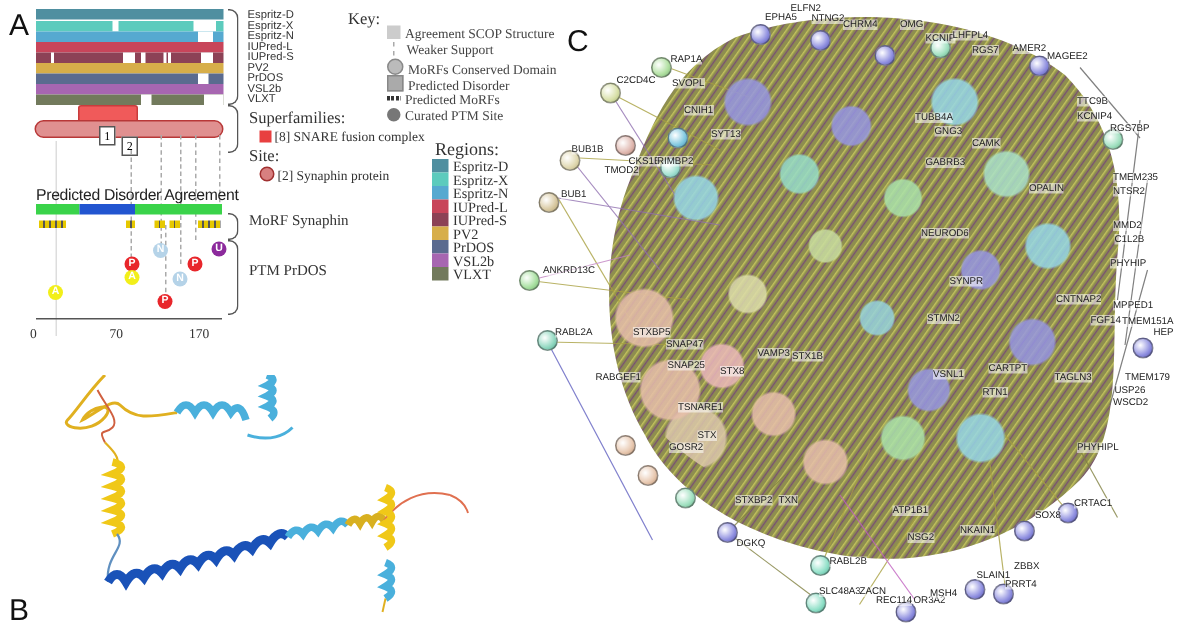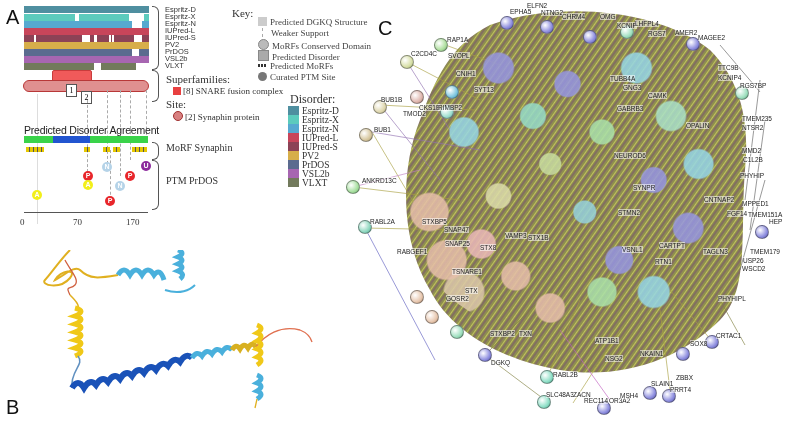--- a/index.html
+++ b/index.html
@@ -114,28 +114,28 @@
 <div class="ptm" style="left:141px;top:161px;background:#8c2a9c;">U</div>
 <div class="brace" style="left:152px;top:160px;height:48px;"></div>
 <div class="abs serif" style="left:166px;top:175px;font-size:10px;color:#333;white-space:nowrap;">PTM PrDOS</div>
 
 <div class="abs" style="left:24px;top:212px;width:124px;height:0;border-top:1px solid #555;"></div>
 <div class="abs serif" style="left:20px;top:217px;font-size:9px;color:#333;">0</div>
 <div class="abs serif" style="left:73px;top:217px;font-size:9px;color:#333;">70</div>
 <div class="abs serif" style="left:126px;top:217px;font-size:9px;color:#333;">170</div>
 
 <div class="abs serif" style="left:232px;top:7px;font-size:11px;color:#333;">Key:</div>
-<div class="key-item serif" style="top:17px;"><span class="key-swatch" style="background:#ccc;"></span><span>Predicted DGKQ Structure</span></div>
+<div class="key-item serif" style="top:17px;"><span class="key-swatch" style="background:#ccc;"></span><span>Agreement SCOP Structure</span></div>
 <div class="key-item serif" style="top:28px;"><span class="key-swatch" style="width:1px;margin:0 7px 0 4px;border-left:1px dashed #aaa;"></span><span>Weaker Support</span></div>
 <div class="key-item serif" style="top:39px;"><span class="key-swatch" style="border-radius:50%;background:#bbb;border:1px solid #888;"></span><span>MoRFs Conserved Domain</span></div>
 <div class="key-item serif" style="top:50px;"><span class="key-swatch" style="background:#aaa;border:1px solid #888;"></span><span>Predicted Disorder</span></div>
 <div class="key-item serif" style="top:61px;"><span class="key-swatch" style="height:3px;vertical-align:2px;background:repeating-linear-gradient(90deg,#333 0 2px,#fff 2px 3px);"></span><span>Predicted MoRFs</span></div>
 <div class="key-item serif" style="top:72px;"><span class="key-swatch" style="border-radius:50%;background:#777;"></span><span>Curated PTM Site</span></div>
 
-<div class="abs serif" style="left:290px;top:92px;font-size:12px;color:#333;">Disorder:</div>
+<div class="abs serif" style="left:290px;top:92px;font-size:12px;color:#333;">Regions:</div>
 <div class="dis-item serif" style="top:106px;"><span class="dis-sw" style="background:#4f8fa0;"></span><span>Espritz-D</span></div>
 <div class="dis-item serif" style="top:115px;"><span class="dis-sw" style="background:#5ccbbd;"></span><span>Espritz-X</span></div>
 <div class="dis-item serif" style="top:124px;"><span class="dis-sw" style="background:#56a9d0;"></span><span>Espritz-N</span></div>
 <div class="dis-item serif" style="top:133px;"><span class="dis-sw" style="background:#c8455a;"></span><span>IUPred-L</span></div>
 <div class="dis-item serif" style="top:142px;"><span class="dis-sw" style="background:#8c4256;"></span><span>IUPred-S</span></div>
 <div class="dis-item serif" style="top:151px;"><span class="dis-sw" style="background:#d7ae4a;"></span><span>PV2</span></div>
 <div class="dis-item serif" style="top:160px;"><span class="dis-sw" style="background:#5b6b8f;"></span><span>PrDOS</span></div>
 <div class="dis-item serif" style="top:169px;"><span class="dis-sw" style="background:#a766b1;"></span><span>VSL2b</span></div>
 <div class="dis-item serif" style="top:178px;"><span class="dis-sw" style="background:#727a5c;"></span><span>VLXT</span></div>
 

